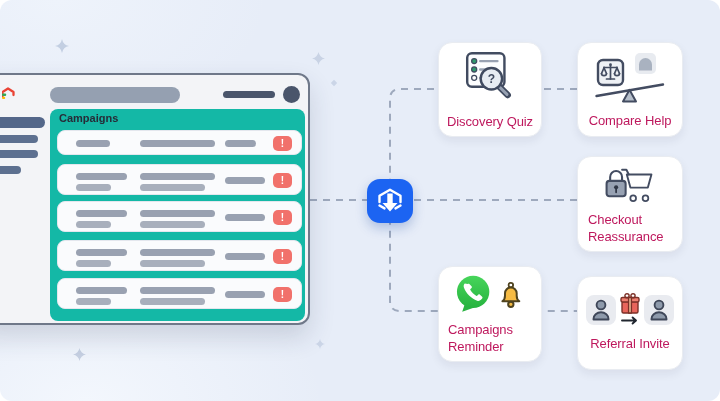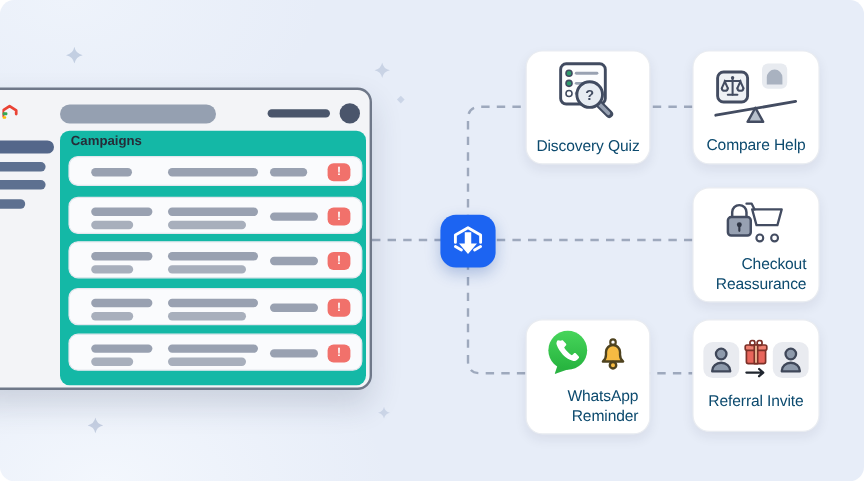--- a/index.html
+++ b/index.html
@@ -26,21 +26,21 @@
   .bar.l2{background:#a8afbc;}
   .badge{position:absolute;right:9px;width:19px;height:15px;border-radius:5px;background:#f1716b;
     color:#fff;font-size:10px;font-weight:700;text-align:center;line-height:15px;}
   
   .hub{position:absolute;left:367px;top:179px;width:46px;height:44px;border-radius:13px;background:#1c64f2;
     display:flex;align-items:center;justify-content:center;box-shadow:0 5px 12px rgba(23,68,160,.28);}
   
   .card{position:absolute;background:#ffffff;border:1px solid #e9ecf1;border-radius:14px;
     box-shadow:0 4px 10px rgba(25,35,60,.07);display:flex;flex-direction:column;
     align-items:center;justify-content:center;gap:8px;padding:6px;}
-  .card-label{font-size:13px;font-weight:500;color:#0c4a6e;text-align:right;line-height:1.32;letter-spacing:-.1px;}
+  .card-label{font-size:13px;font-weight:500;color:#be185d;text-align:left;line-height:1.32;letter-spacing:-.1px;}
   .label-narrow{max-width:84px;}
 </style>
 </head>
 <body>
 
 <div class="stage">
 
   <svg class="connectors" width="720" height="401">
     <g fill="none" stroke="#9ea9bd" stroke-width="2" stroke-dasharray="7 6">
       <path d="M310,200 H577"></path>
@@ -199,24 +199,24 @@
             <stop offset="1" stop-color="#26b33e"></stop>
         </linearGradient>
       </defs>
       <path d="M6,39 L9.5,28.5 L17.5,35 Z" fill="#2ab342"></path>
       <circle cx="17" cy="19" r="16.3" fill="url(#wag)"></circle>
       <path transform="translate(0.2,-1.8)" d="M11.2,12.9c0.5,-0.5 1.3,-0.5 1.8,0l2.2,2.2c0.5,0.5 0.5,1.3 0,1.8l-1.1,1.1c-0.3,0.3 -0.3,0.7 -0.1,1c1.5,2.3 3.5,4.3 5.8,5.8c0.3,0.2 0.8,0.2 1,-0.1l1.1,-1.1c0.5,-0.5 1.3,-0.5 1.8,0l2.2,2.2c0.5,0.5 0.5,1.3 0,1.8l-1.2,1.2c-1,1 -2.5,1.4 -3.8,0.9c-3.1,-1.1 -5.9,-2.9 -8.2,-5.2c-2.3,-2.3 -4.1,-5.1 -5.2,-8.2c-0.5,-1.3 -0.1,-2.8 0.9,-3.8z" fill="#ffffff"></path>
       <circle cx="55" cy="12.2" r="2.3" fill="none" stroke="#4f431f" stroke-width="1.8"></circle>
       <path d="M46.5,28.5 c2,-1.5 2.6,-3.4 2.6,-5.6 v-2.4 a5.9,5.9 0 0 1 11.8,0 v2.4 c0,2.2 0.6,4.1 2.6,5.6 z" fill="#f6bb43" stroke="#4f431f" stroke-width="2" stroke-linejoin="round"></path>
       <circle cx="55" cy="31.6" r="2.7" fill="#f6bb43" stroke="#4f431f" stroke-width="2"></circle>
     </svg>
-    <div class="card-label label-narrow">WhatsApp Reminder</div>
-  </div>
-
-  <div class="card" style="left:577px;top:266px;width:106px;height:94px">
+    <div class="card-label label-narrow">Campaigns Reminder</div>
+  </div>
+
+  <div class="card" style="left:577px;top:276px;width:106px;height:94px">
     <svg width="88" height="34" viewBox="0 0 88 34">
       <rect x="0" y="2" width="30" height="30" rx="8" fill="#e9ebf0"></rect>
       <rect x="58" y="2" width="30" height="30" rx="8" fill="#e9ebf0"></rect>
       <g stroke="#3f4759" stroke-width="1.9" fill="#8e9aab" stroke-linejoin="round">
         <circle cx="15" cy="12" r="4.4"></circle>
         <path d="M7.5,26.5 v-0.6 a7.5,6.6 0 0 1 15,0 v0.6 z"></path>
         <circle cx="73" cy="12" r="4.4"></circle>
         <path d="M65.5,26.5 v-0.6 a7.5,6.6 0 0 1 15,0 v0.6 z"></path>
       </g>
       <g stroke="#7c3128" stroke-width="1.4" stroke-linejoin="round">

